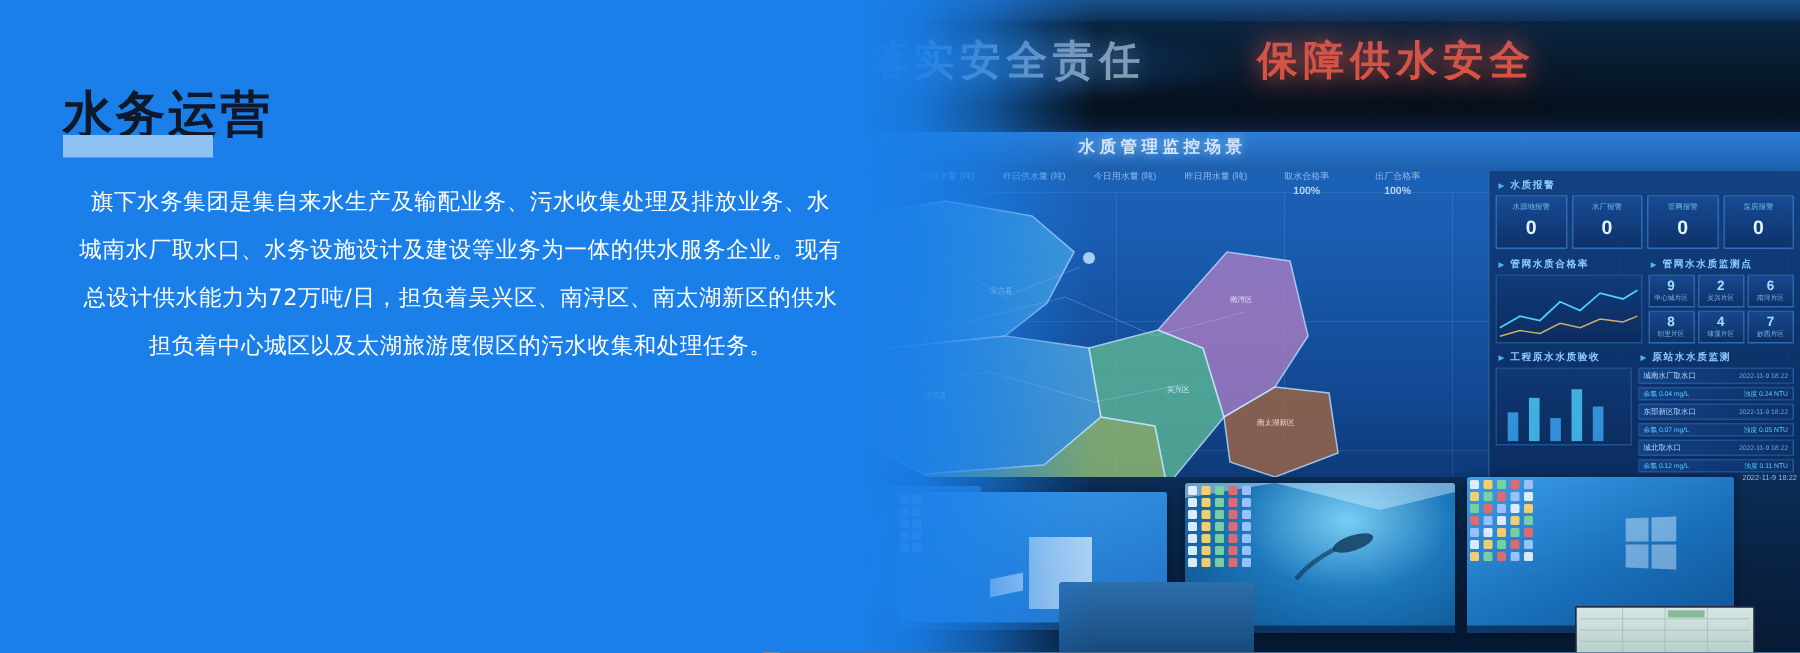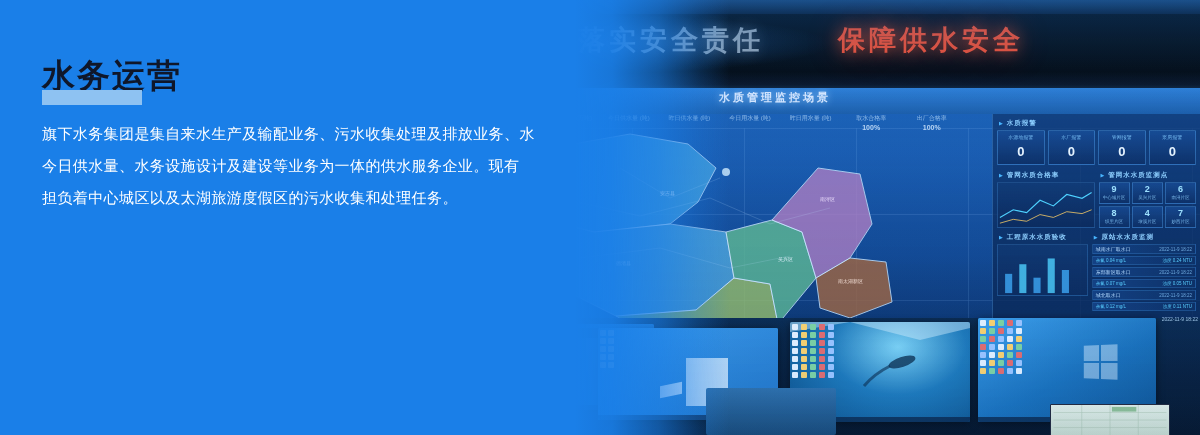--- a/index.html
+++ b/index.html
@@ -158,21 +158,21 @@
   }
   #rule{
     position:absolute; left:42px; top:90px; width:100px; height:15px;
     background:#8ec2f2;
   }
   #desc{
     position:absolute; left:42px; top:118px; width:530px;
     color:#ffffff; font-size:15px; line-height:32px; letter-spacing:.4px;
     font-family:"DejaVu Sans","Liberation Sans",sans-serif;
   }
-  #desc p{ white-space:nowrap; }
+  #desc p{ white-space:nowrap;text-align:center; }
 </style>
 </head>
 <body>
 
 <div id="stage">
 
   <div id="photo">
     <div id="photo-inner">
 
       <div class="led-band">
@@ -491,18 +491,19 @@
   </div>
 
   <div id="vfade"></div>
   <div id="fade"></div>
 
   <div id="content">
     <div id="title">水务运营</div>
     <div id="rule"></div>
     <div id="desc">
       <p>旗下水务集团是集自来水生产及输配业务、污水收集处理及排放业务、水</p>
-      <p>今日供水量、水务设施设计及建设等业务为一体的供水服务企业。现有</p>
+      <p>城南水厂取水口、水务设施设计及建设等业务为一体的供水服务企业。现有</p>
+      <p>总设计供水能力为72万吨/日，担负着吴兴区、南浔区、南太湖新区的供水</p>
       <p>担负着中心城区以及太湖旅游度假区的污水收集和处理任务。</p>
     </div>
   </div>
 
 </div>
 
 </body></html>

